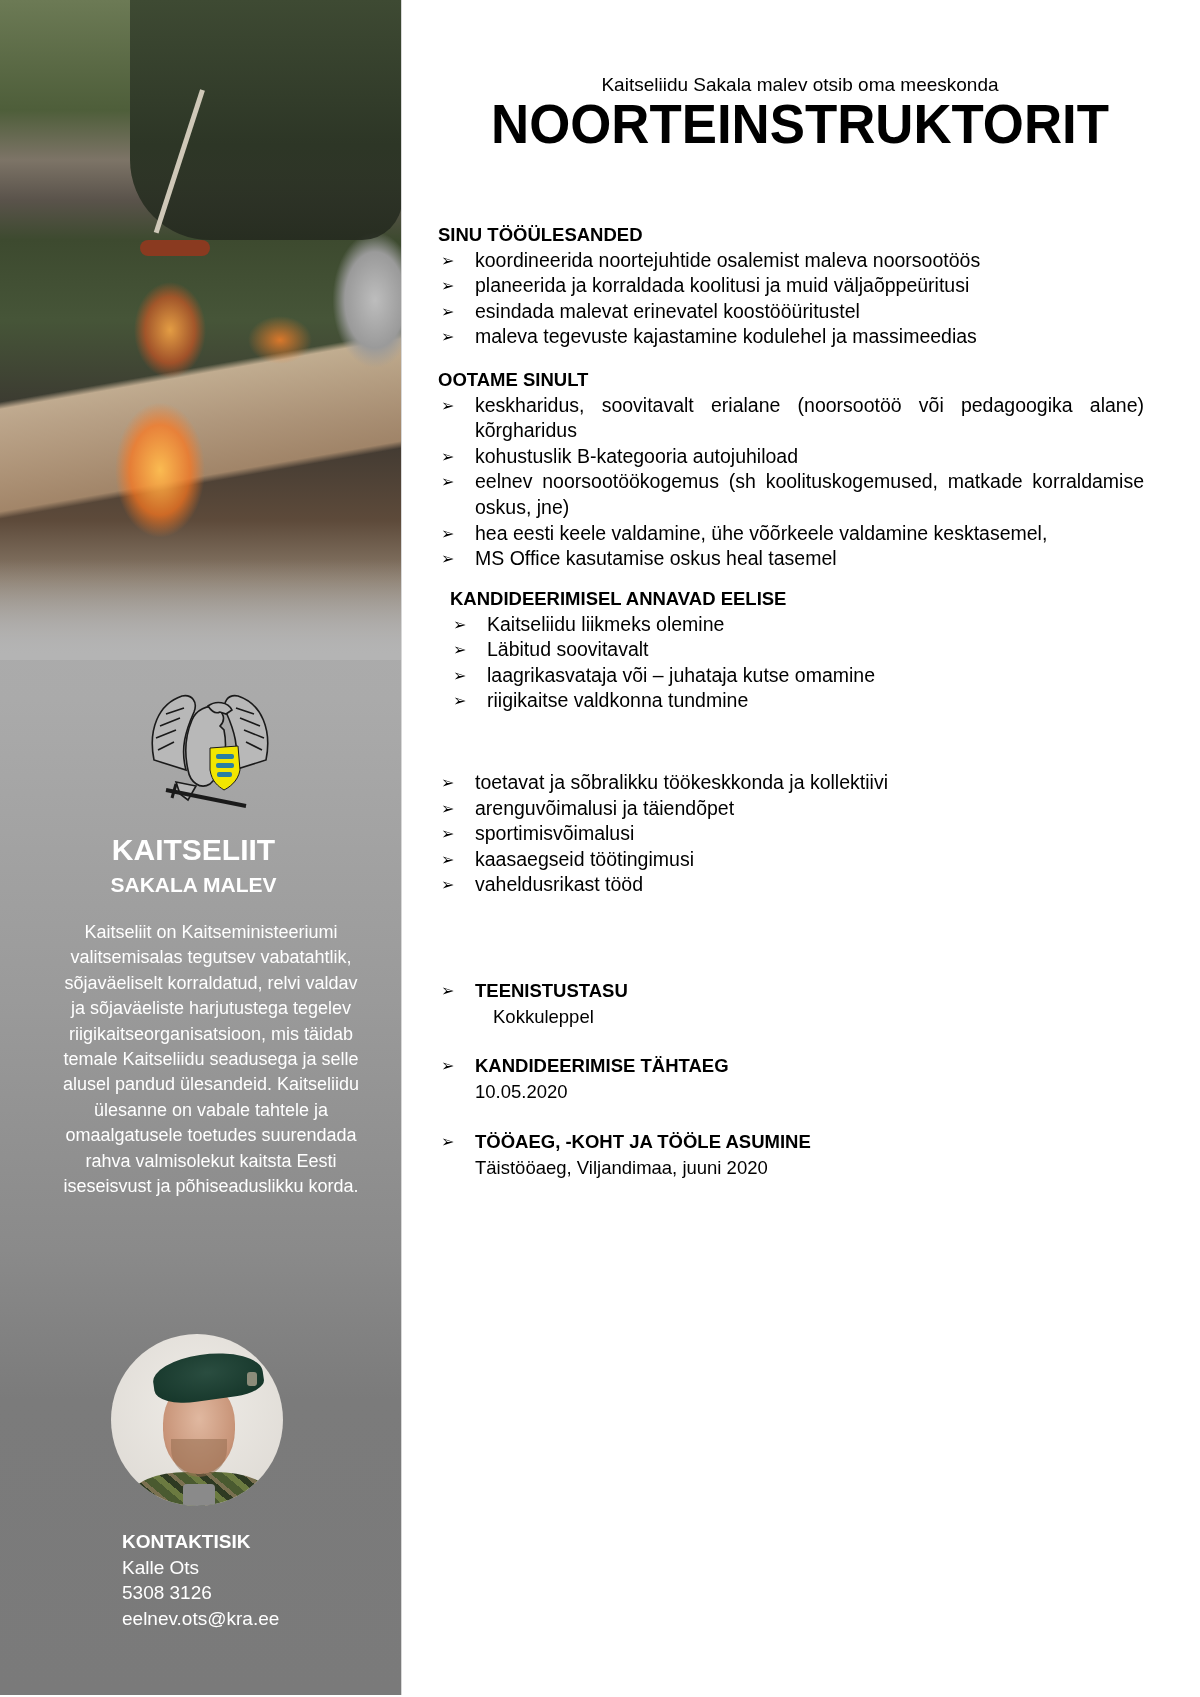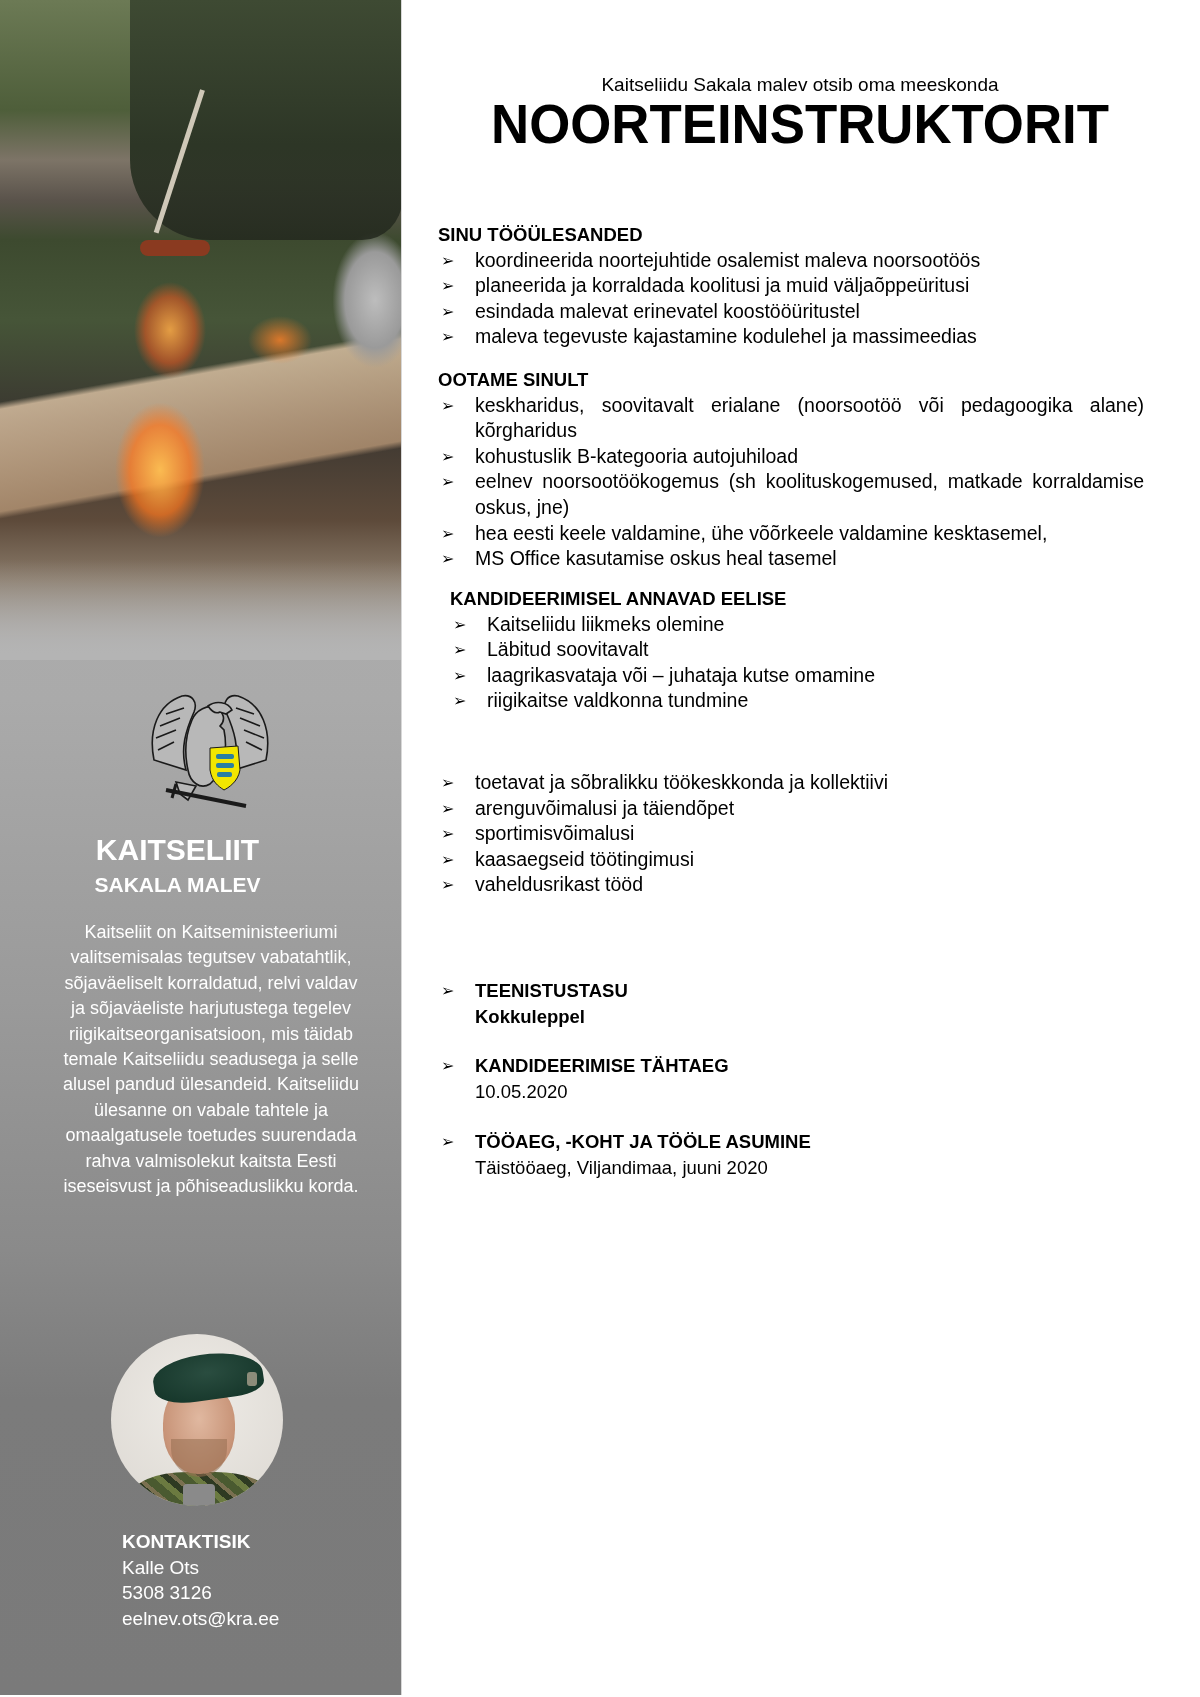--- a/index.html
+++ b/index.html
@@ -38,21 +38,21 @@
     }
     .sausage {
       position: absolute; left: 140px; top: 240px; width: 70px; height: 16px;
       background: #8a3a20; border-radius: 10px;
     }
 
     .logo {
       position: absolute; left: 146px; top: 690px; width: 128px; height: 118px;
     }
     .org-name {
-      position: absolute; left: 0; width: 355px; text-align: center; color: #ffffff;
+      position: absolute; left: 16px; width: 355px; text-align: center; color: #ffffff;
       font-weight: bold;
     }
     .org-name.main { top: 833px; font-size: 30px; }
     .org-name.sub { top: 873px; font-size: 21px; }
     .org-desc {
       position: absolute; left: 55px; top: 920px; width: 312px;
       text-align: center; color: #ffffff; font-size: 18px; line-height: 25.4px;
     }
 
     .avatar {
@@ -107,21 +107,21 @@
     .section .sec-title { font-weight: bold; font-size: 18.5px; }
     .list { list-style: none; }
     .list li { position: relative; padding-left: 37px; text-align: justify; }
     .list li .bullet {
       position: absolute; left: 3px; top: 0; font-size: 16px; line-height: 25.6px;
     }
     .info-item { position: absolute; left: 438px; font-size: 18.5px; line-height: 25.6px; }
     .info-item .bullet { position: absolute; left: 3px; top: 0; font-size: 16px; }
     .info-item .info-body { padding-left: 37px; }
     .info-item .info-title { font-weight: bold; }
-    .info-item .info-value.bold { font-weight: bold; }
+    .info-item .info-value.bold { font-weight: normal; margin-left: 18px; }
   </style>
 </head>
 <body>
 
 <div class="sidebar">
   <div class="photo">
     <div class="stick"></div>
     <div class="sausage"></div>
   </div>
 

